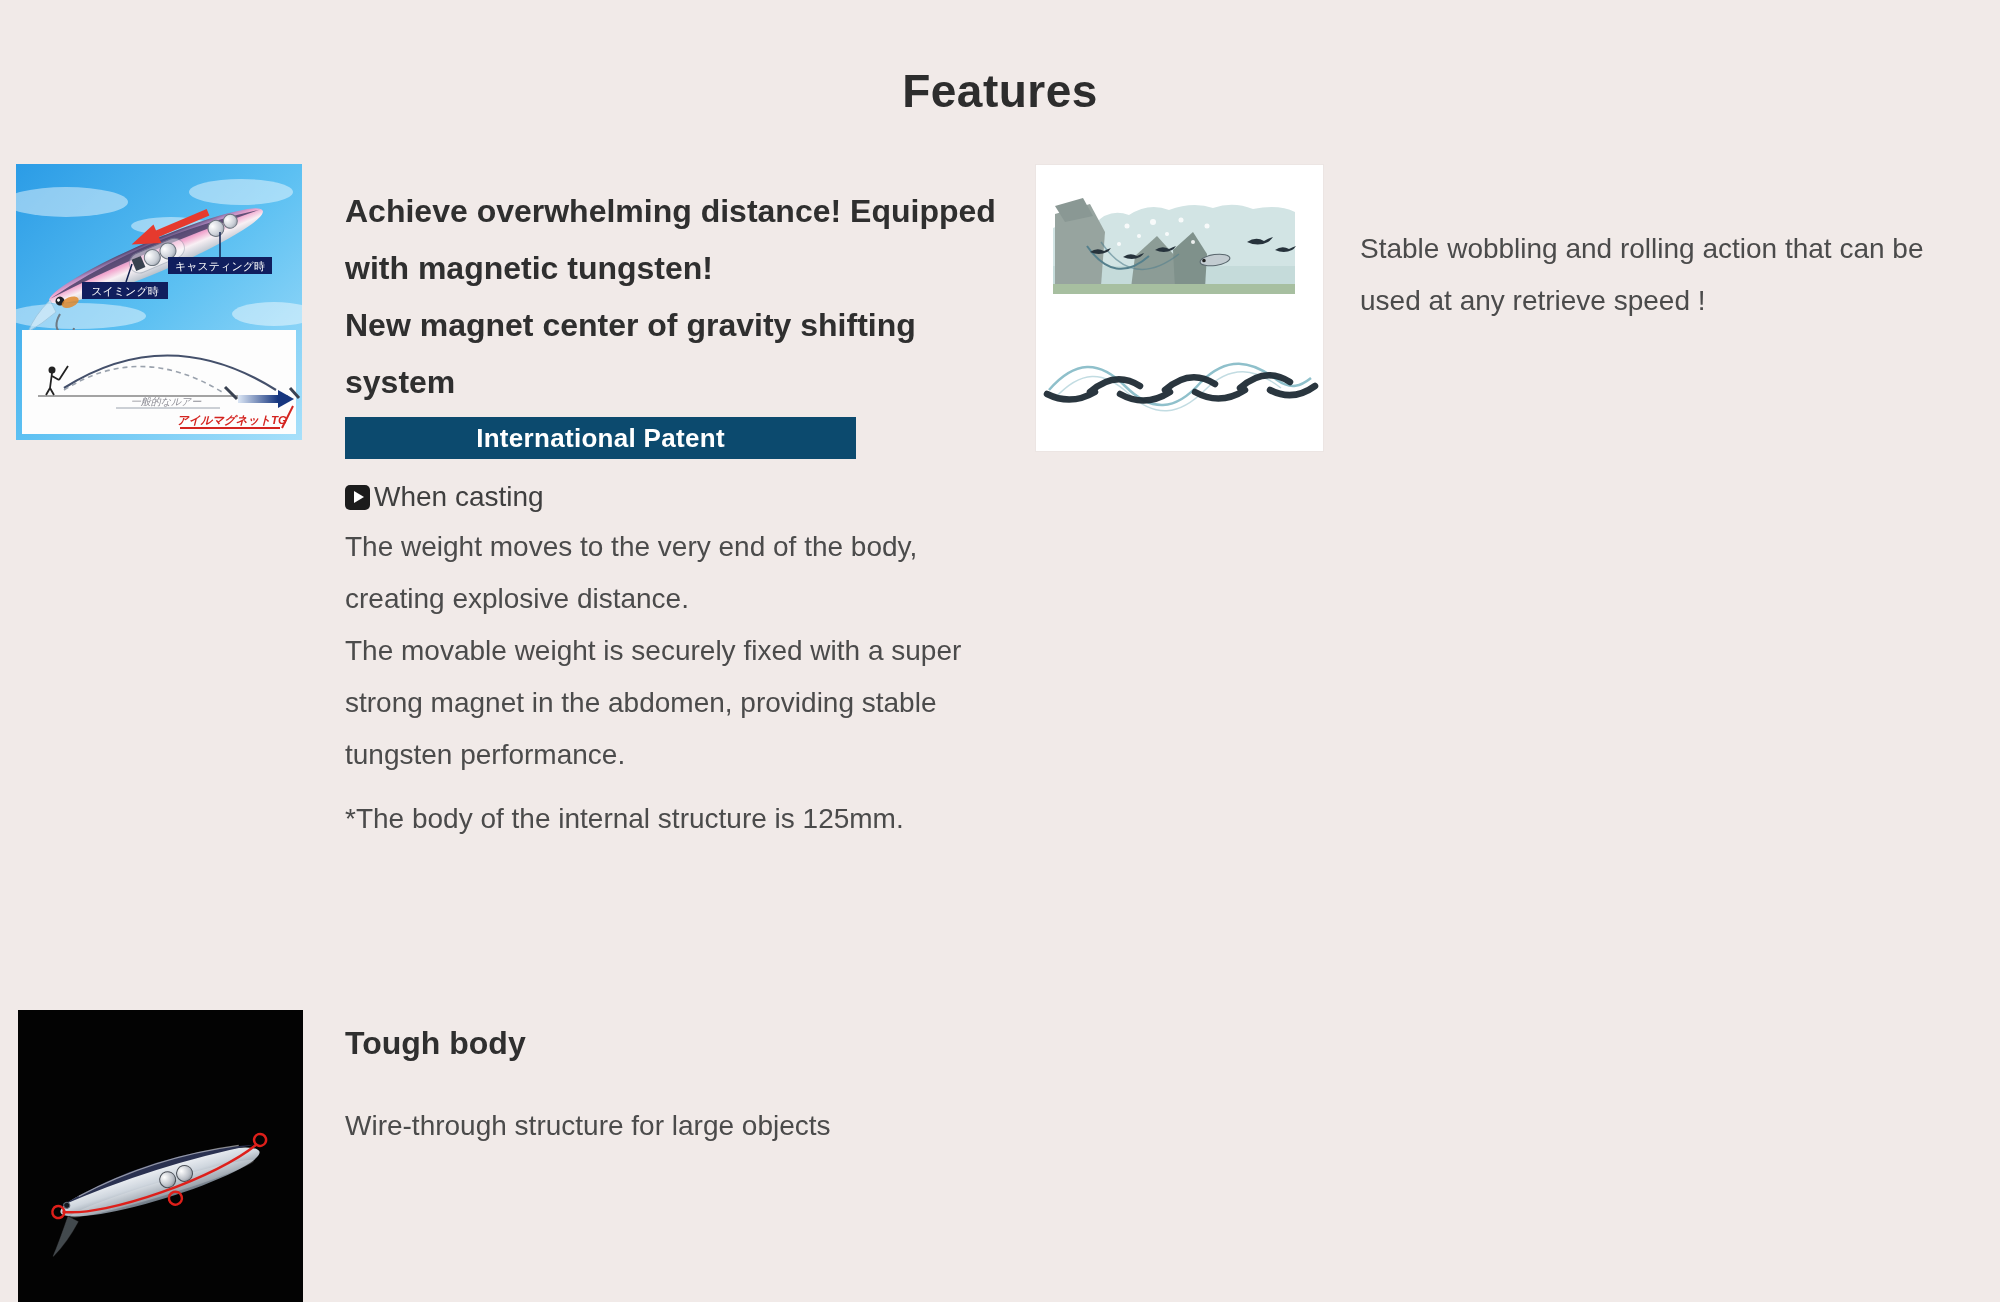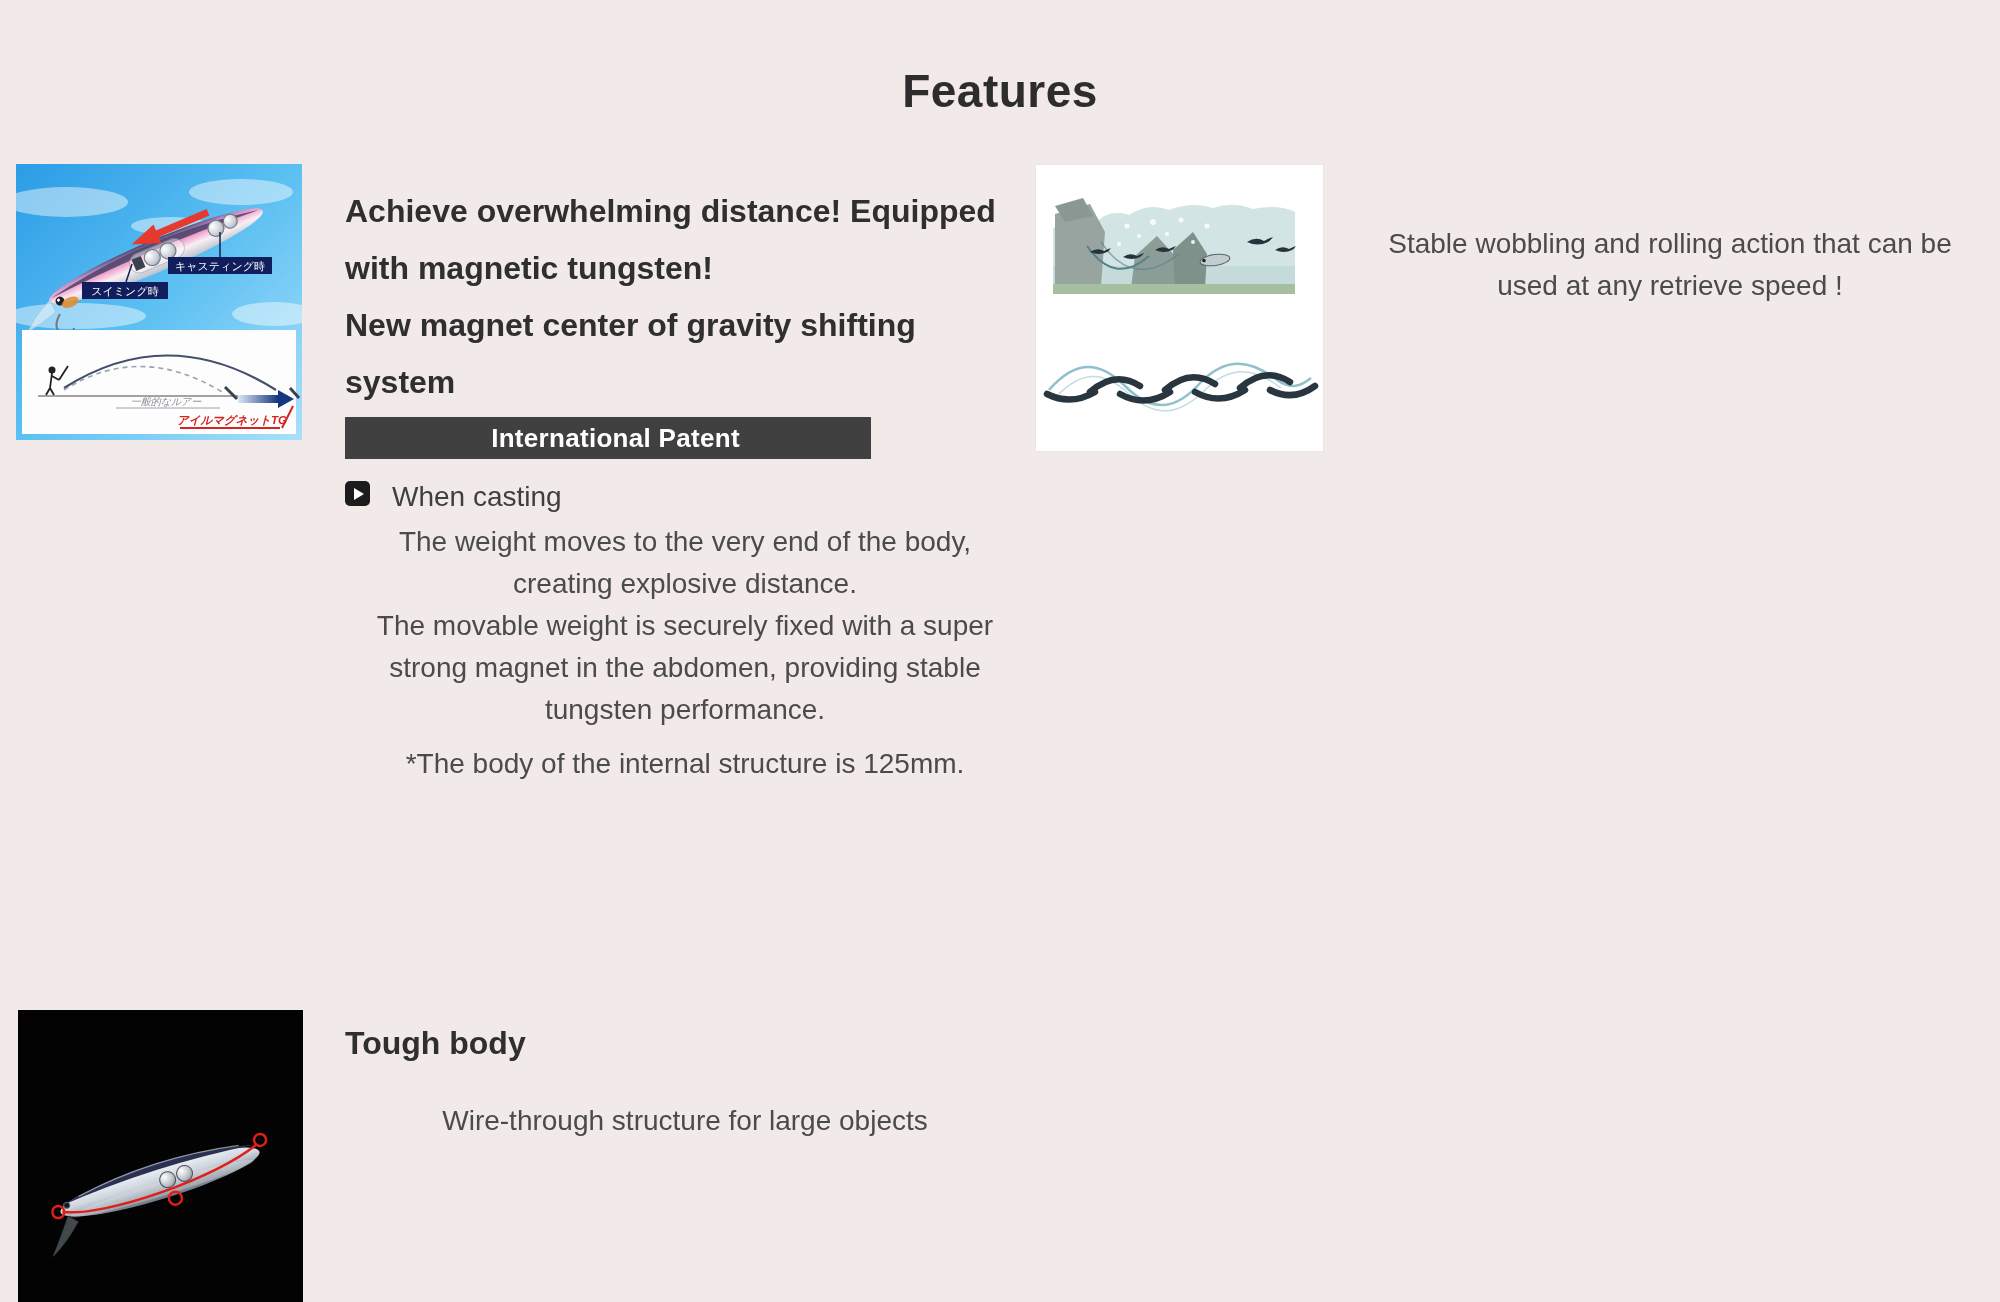--- a/index.html
+++ b/index.html
@@ -12,30 +12,30 @@
     left:0;right:0;top:6px;text-align:center;
     font-size:46px;font-weight:bold;color:#2d2d2d;letter-spacing:.5px;
   }
   .fig{background:transparent;line-height:0;}
   .fig svg{display:block;}
   .heading{
     font-size:32px;font-weight:bold;color:#2f2f2f;line-height:57px;
     white-space:pre-line;margin:0;
   }
   .para{
-    font-size:28px;color:#4b4b4b;line-height:42px;white-space:pre-line;margin:0;text-align:center;
+    font-size:28px;color:#4b4b4b;line-height:52px;white-space:pre-line;margin:0;
   }
   .patent-banner{
-    margin-top:6px;width:511px;height:42px;background:#404040;
-    display:flex;align-items:center;justify-content:center;padding-left:15px;
+    margin-top:6px;width:511px;height:42px;background:#0c4a6e;
+    display:flex;align-items:center;justify-content:center;
   }
   .patent-banner span{
     color:#ffffff;font-weight:bold;font-size:26px;letter-spacing:.3px;
   }
-  .bullet-row{display:flex;align-items:flex-start;gap:22px;margin-top:22px;height:32px;}
+  .bullet-row{display:flex;align-items:center;gap:4px;margin-top:22px;height:32px;}
   .bullet-row + .para{margin-top:8px;}
   .play-icon{
     width:25px;height:25px;background:#1c1c1c;border-radius:5px;flex:0 0 auto;
     display:flex;align-items:center;justify-content:center;
   }
   .play-icon i{
     display:block;width:0;height:0;margin-left:3px;
     border-left:10px solid #ffffff;border-top:6px solid transparent;border-bottom:6px solid transparent;
   }
   .bullet-label{font-size:28px;color:#3f3f3f;}

